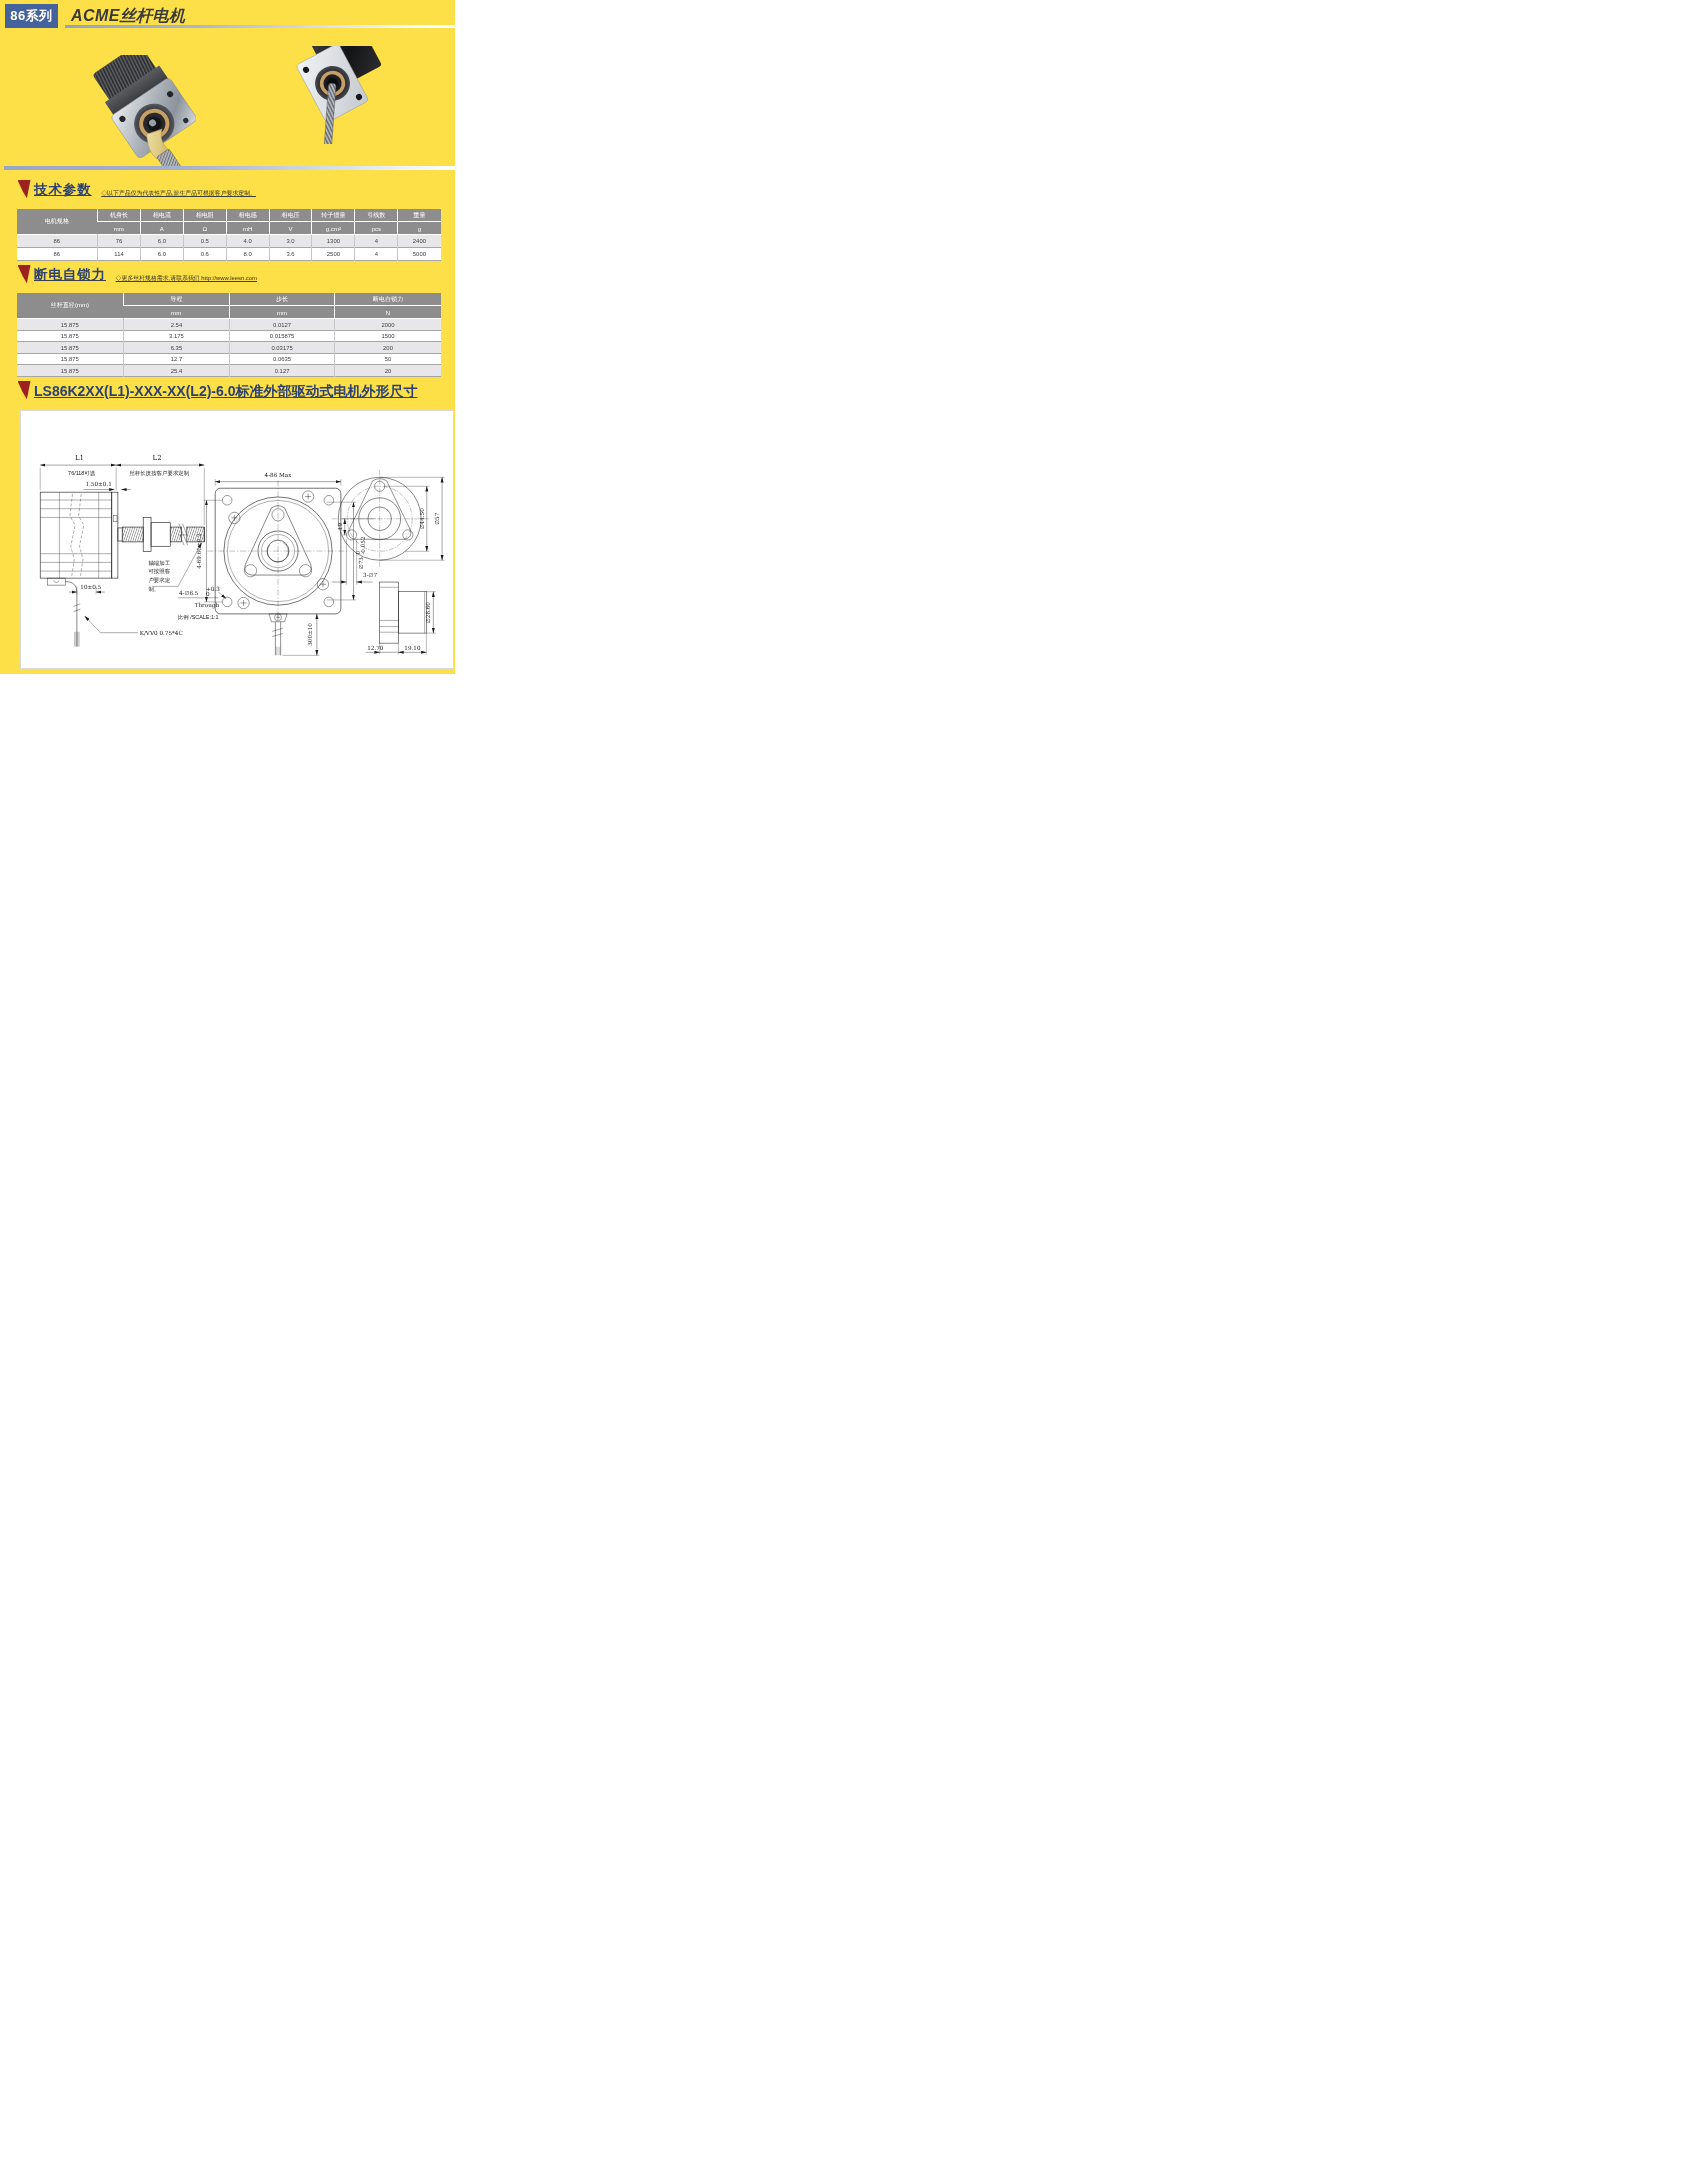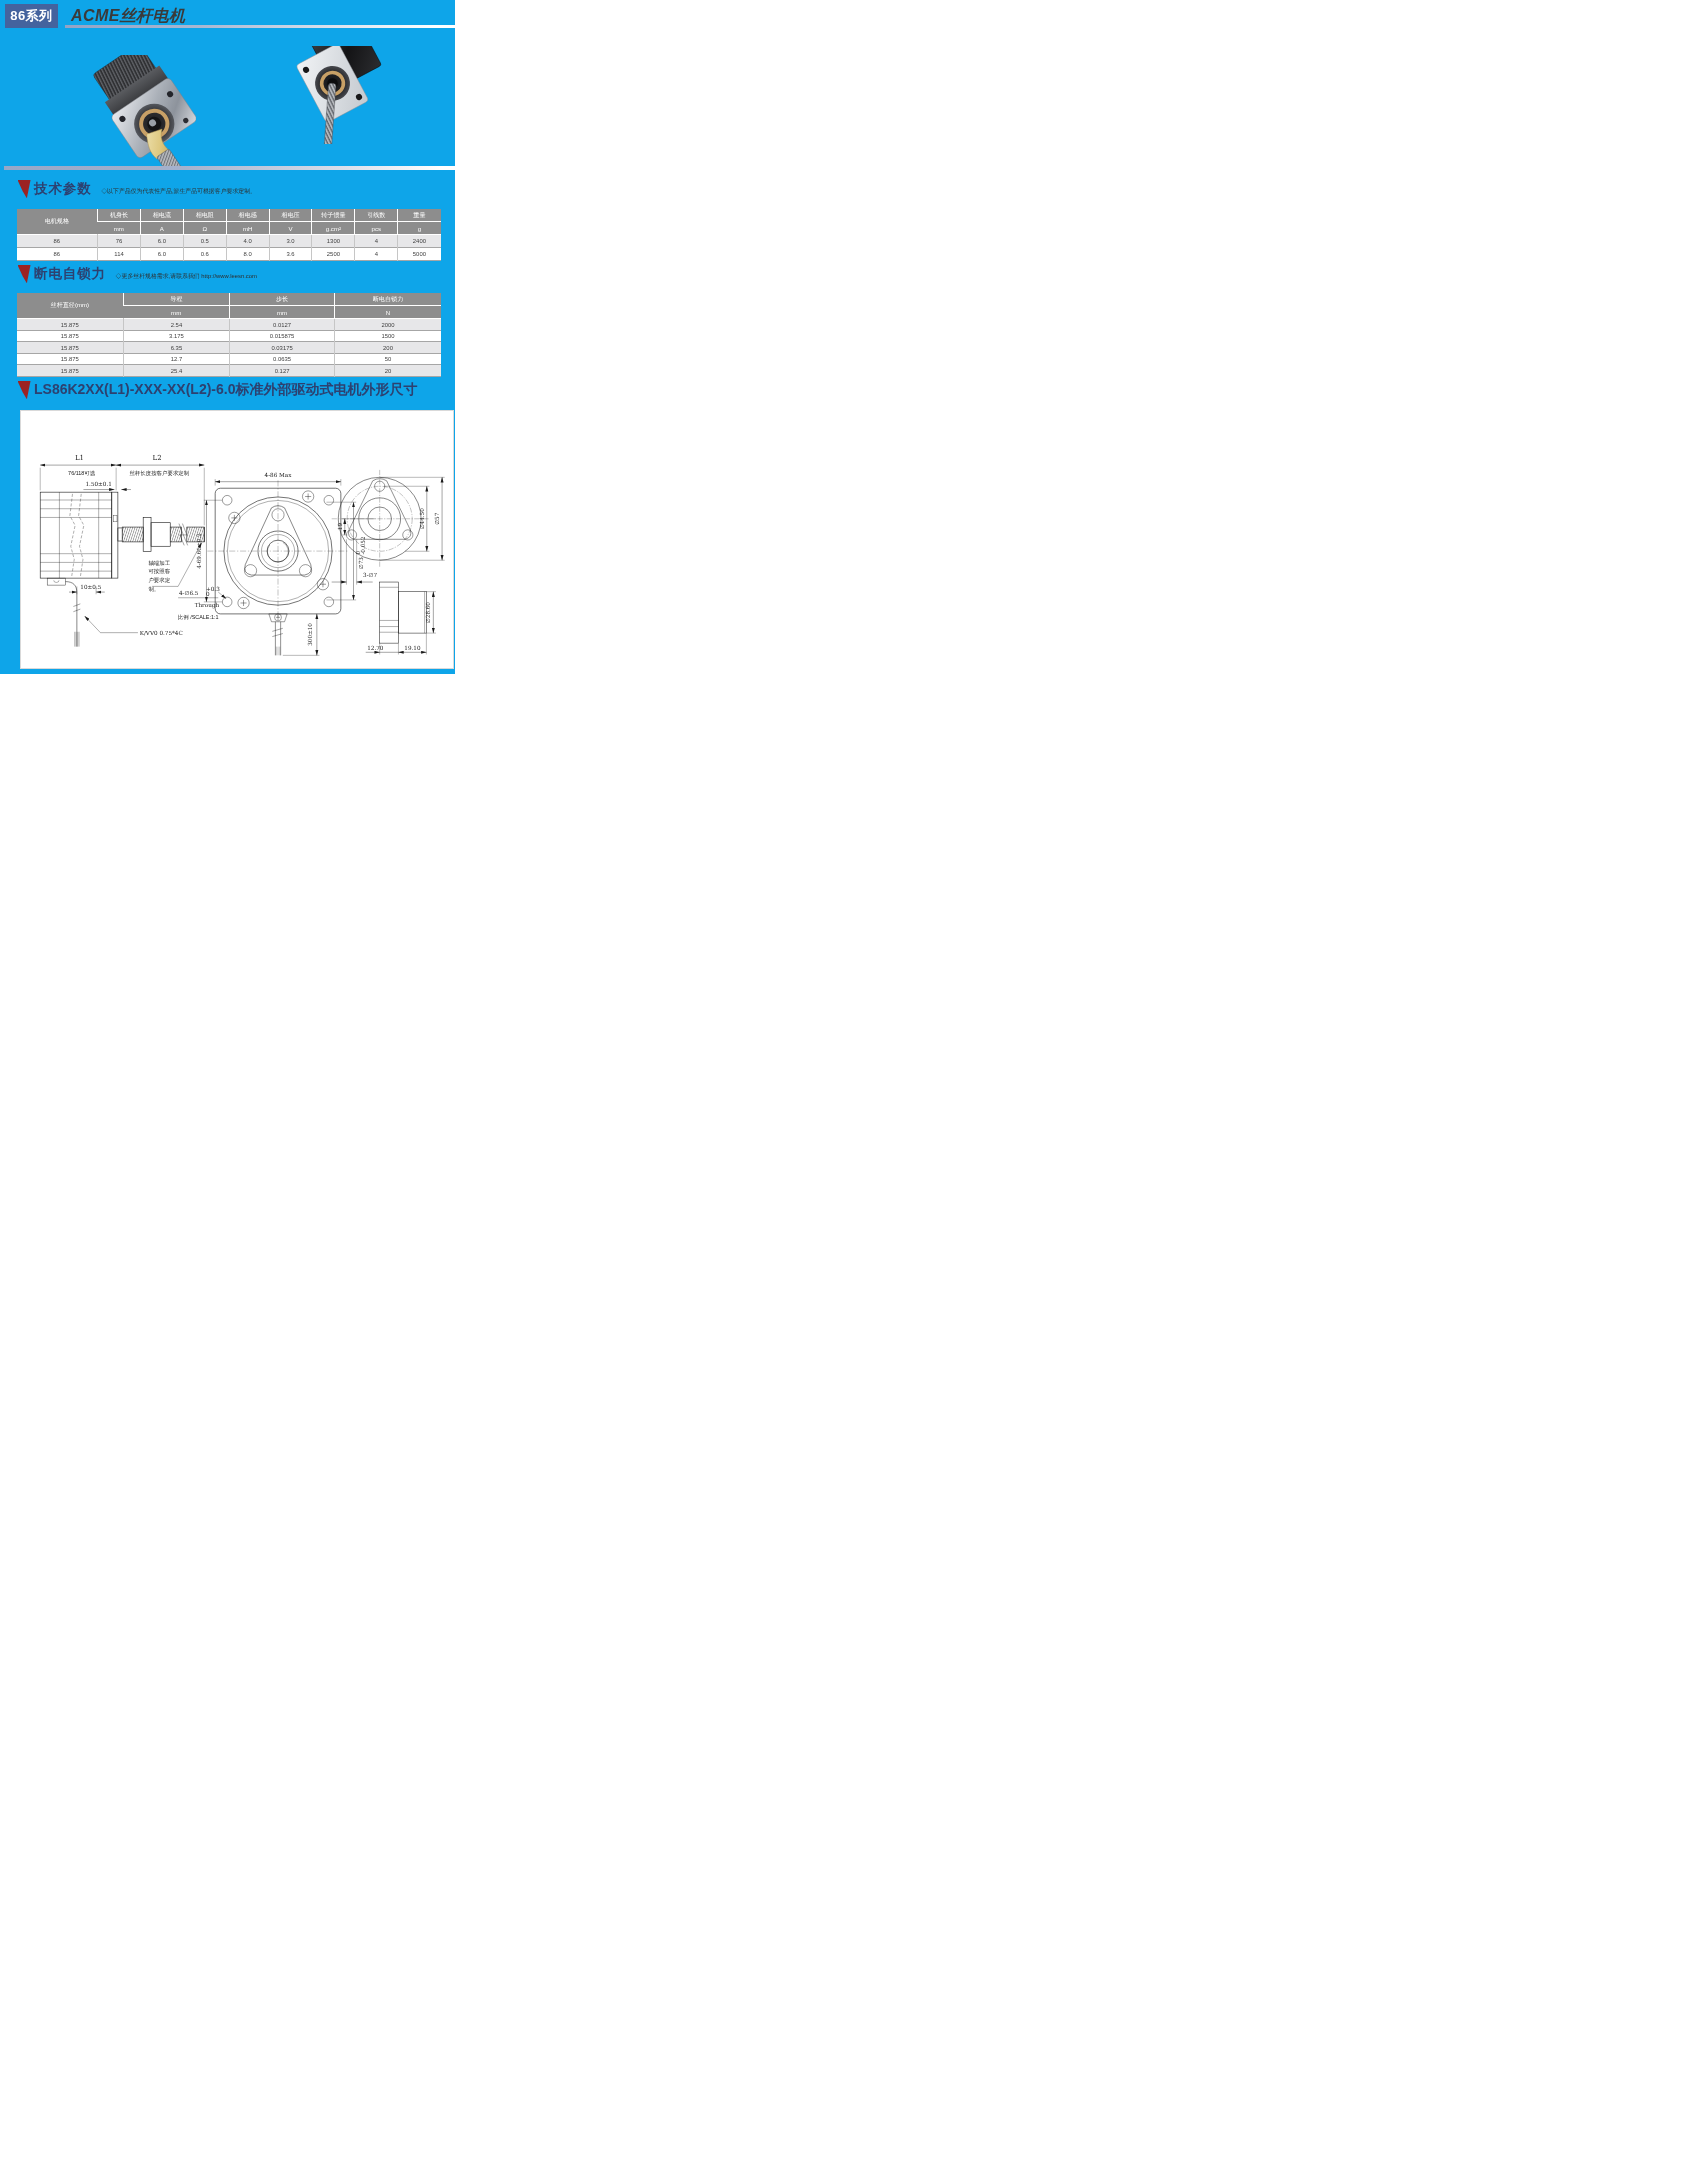--- a/index.html
+++ b/index.html
@@ -1,31 +1,31 @@
 <!DOCTYPE html>
 <html style="font-size:7px"><head>
 <meta charset="utf-8">
 <style>
   html,body{margin:0;padding:0;background:#ffffff;}
   body{font-family:"Liberation Sans",sans-serif;color:#3f3f3f;}
-  #page{position:relative;width:455px;height:674px;background:#0ea5e9;overflow:hidden;}
+  #page{position:relative;width:455px;height:674px;background:#fde047;overflow:hidden;}
 
   
   .badge{position:absolute;left:4.8px;top:3.9px;width:53px;height:24px;background:#44639e;
          color:#fff;font-size:13px;font-weight:600;display:flex;align-items:center;justify-content:center;letter-spacing:0.4px;}
   .doc-title{position:absolute;left:71px;top:6.1px;font-size:16px;font-weight:600;color:#3a3a3a;letter-spacing:0.4px;font-style:italic;}
   .title-bar{position:absolute;left:65px;top:25px;height:3.1px;right:0;
              background:linear-gradient(90deg,#93a3c5 0%,#aab7d1 35%,#dde3ee 70%,#ffffff 95%);}
   .divider-bar{position:absolute;left:4.4px;top:166px;height:3.5px;right:0;
              background:linear-gradient(90deg,#97a7c7 0%,#a5b2cd 40%,#d9dfeb 75%,#ffffff 97%);}
 
   
   .photo{position:absolute;}
   
-  .section{position:absolute;display:flex;align-items:center;}
+  .section{position:absolute;display:flex;align-items:flex-end;text-decoration:underline;}
   .wedge{width:13px;height:18.3px;background:#9c2222;clip-path:polygon(0 0,100% 0,72% 100%,40% 62%);margin-right:3.5px;flex:0 0 auto;}
   .sec-title{font-size:13.5px;font-weight:700;color:#2d4170;letter-spacing:0.9px;line-height:1.1;white-space:nowrap;}
   .sec-title.small{font-size:14px;letter-spacing:0;}
   .sec-note{font-size:5.9px;color:#2e2e2e;margin:5.2px 0 0 9.6px;white-space:nowrap;}
 
   
   table.spec{position:absolute;left:16.6px;width:424px;border-collapse:collapse;table-layout:fixed;}
   table.spec th{background:#8d8d8d;color:#ffffff;font-weight:400;font-size:6.1px;}
   table.spec th.unit{border-top:0.9px solid #ffffff;}
   table.spec th,table.spec td{border-left:0.9px solid #ffffff;text-align:center;padding:0;}

